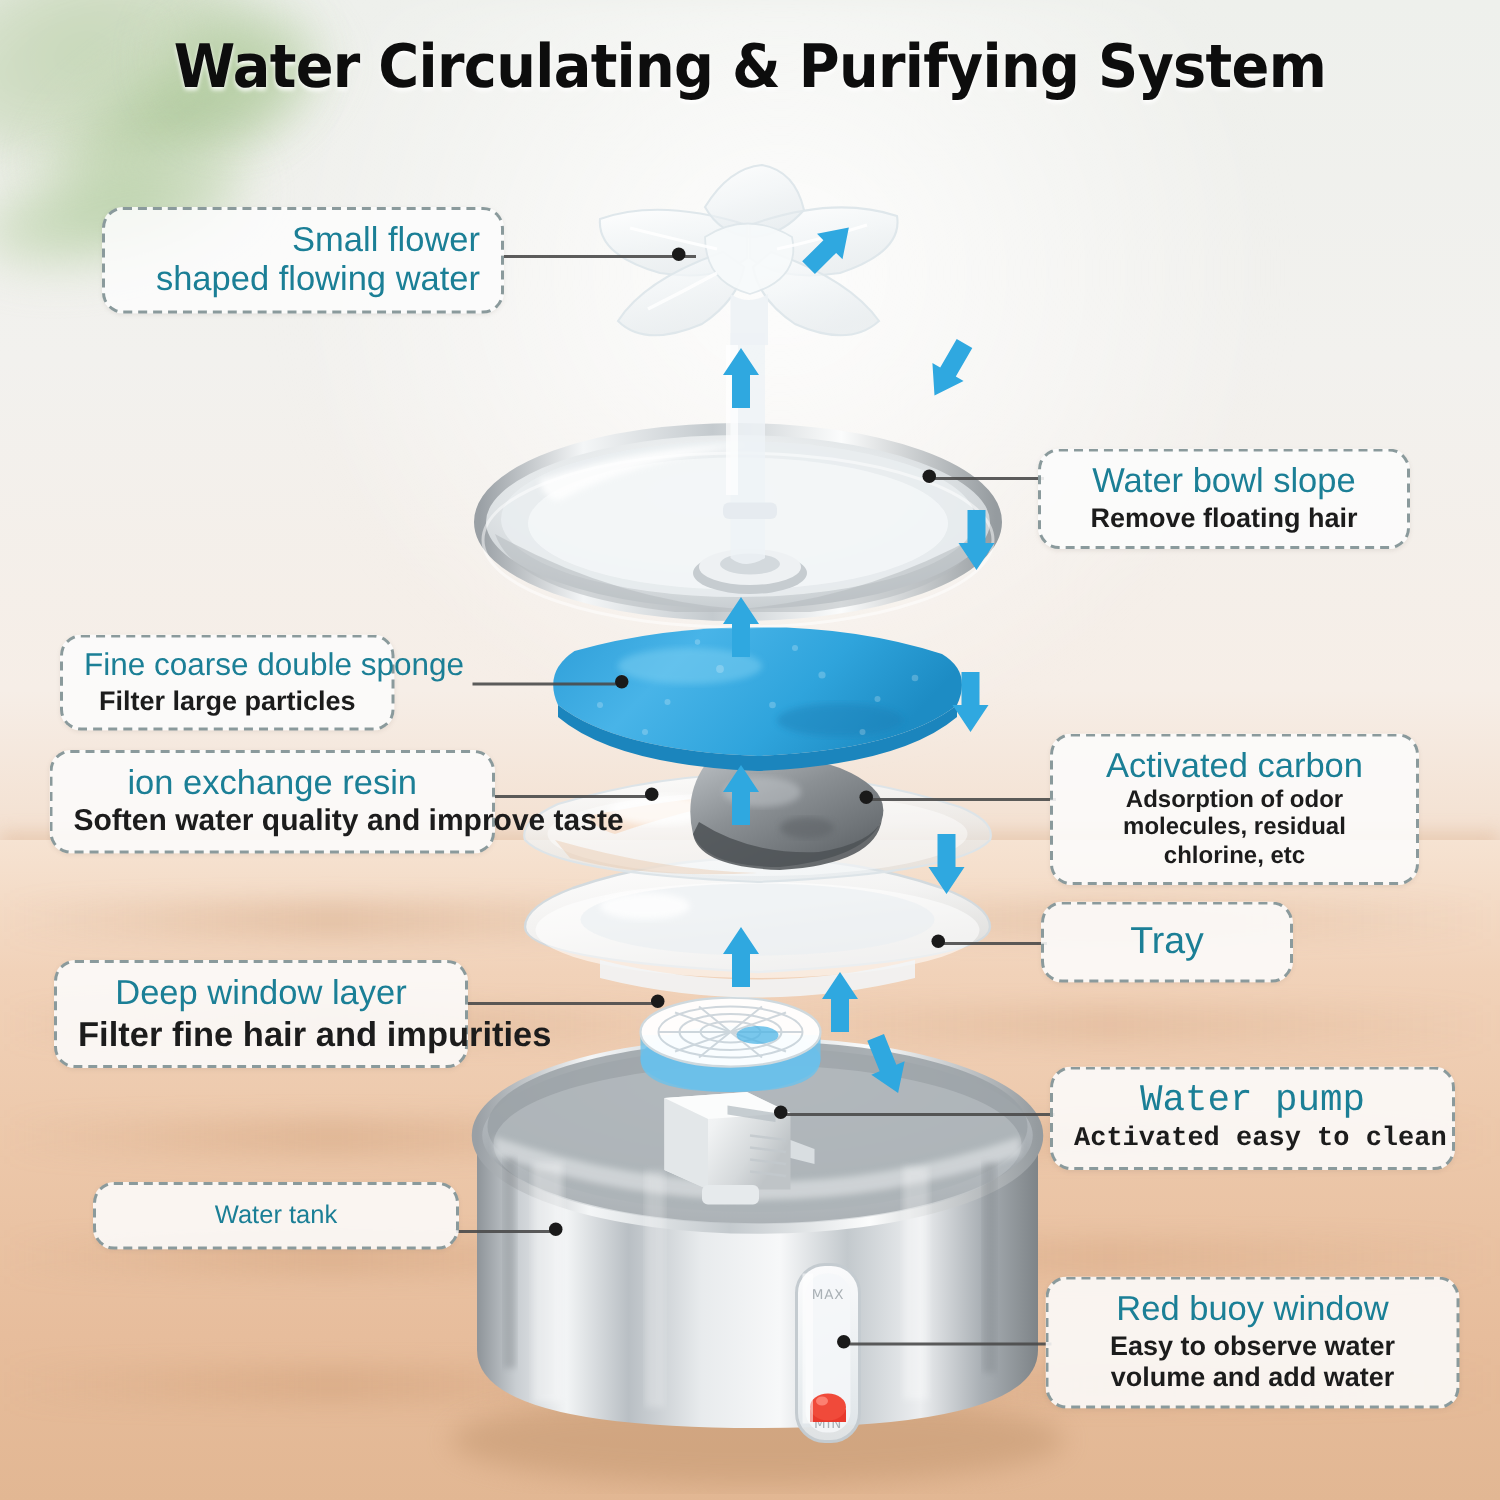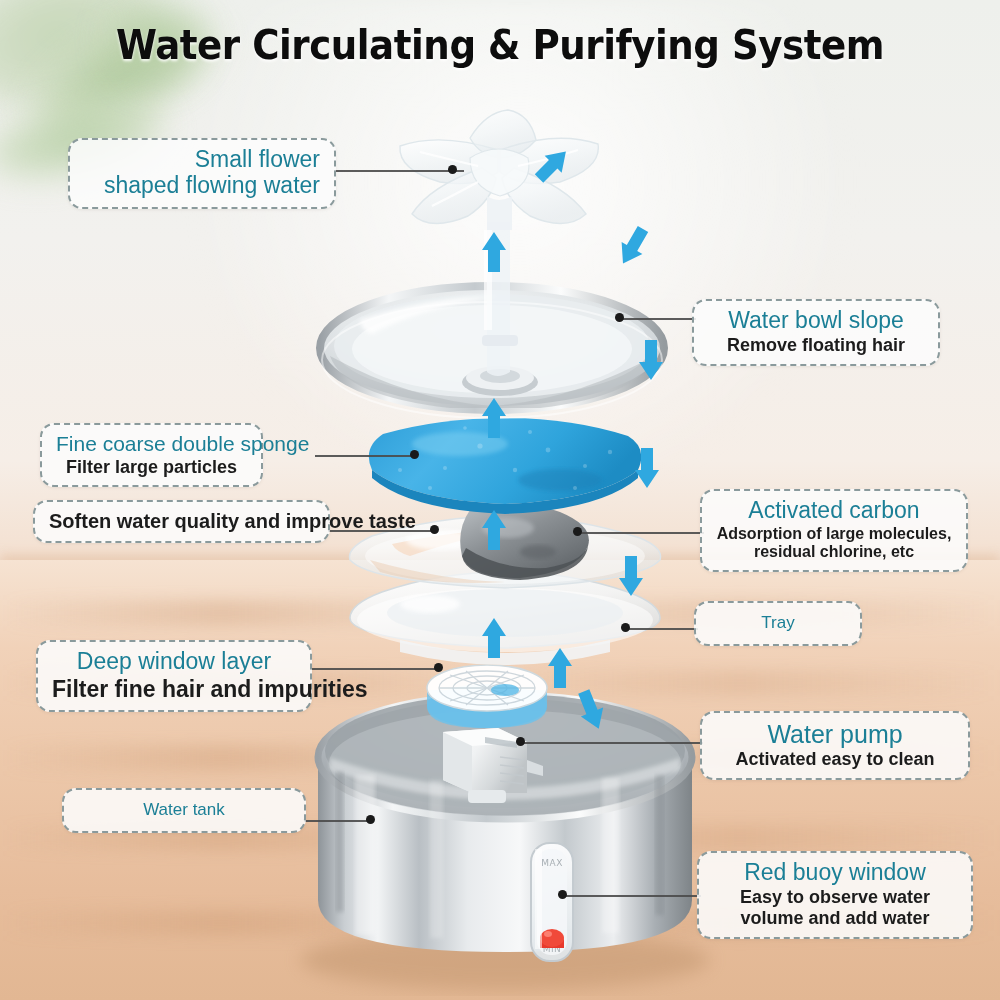--- a/index.html
+++ b/index.html
@@ -81,24 +81,24 @@
   .dot{position:absolute;width:9px;height:9px;border-radius:50%;background:#1a1a1a;}
 
   
   .prod{position:absolute;left:0;top:0;width:1000px;height:1000px;}
 
   
   #lb-flower{left:68px;top:138px;width:268px;text-align:right;}
   #lb-bowl{left:692px;top:287px;width:248px;margin-top:12px;}
   #lb-sponge{left:40px;top:423px;width:223px;}
   #lb-resin{left:33px;top:500px;width:297px;}
-  #lb-carbon{left:700px;top:489px;width:268px;}
+  #lb-carbon{left:700px;top:489px;width:246px;}
   #lb-tray{left:694px;top:601px;width:168px;}
   #lb-deep{left:36px;top:640px;width:276px;}
-  #lb-pump{left:700px;top:711px;width:270px;}
+  #lb-pump{left:700px;top:711px;width:270px;font-family:Liberation Mono, monospace;}
   #lb-tank{left:62px;top:788px;width:244px;}
   #lb-buoy{left:697px;top:851px;width:276px;text-align:center;}
 </style>
 </head>
 <body>
 
 <div id="stage">
 
   <div class="bg-base"></div>
   <div class="wall-glow"></div>
@@ -415,30 +415,31 @@
     <span class="t1">Water bowl slope</span>
     <span class="t2">Remove floating hair</span>
   </div>
 
   <div class="label" id="lb-sponge">
     <span class="t1" style="font-size:21px">Fine coarse double sponge</span>
     <span class="t2">Filter large particles</span>
   </div>
 
   <div class="label" id="lb-resin">
+    <span class="t1">ion exchange resin</span>
     <span class="t2" style="font-size:20px">Soften water quality and improve taste</span>
   </div>
 
   <div class="label" id="lb-carbon">
     <span class="t1">Activated carbon</span>
-    <span class="t2 wrap" style="font-size:16px">Adsorption of large molecules, residual chlorine, etc</span>
+    <span class="t2 wrap" style="font-size:16px">Adsorption of odor molecules, residual chlorine, etc</span>
   </div>
 
   <div class="label" id="lb-tray">
-    <span class="t1" style="font-size:17px;padding:3px 0 4px">Tray</span>
+    <span class="t1" style="font-size:25px;padding:3px 0 4px">Tray</span>
   </div>
 
   <div class="label" id="lb-deep">
     <span class="t1">Deep window layer</span>
     <span class="t2" style="font-size:23px">Filter fine hair and impurities</span>
   </div>
 
   <div class="label" id="lb-pump">
     <span class="t1" style="font-size:25px">Water pump</span>
     <span class="t2">Activated easy to clean</span>

